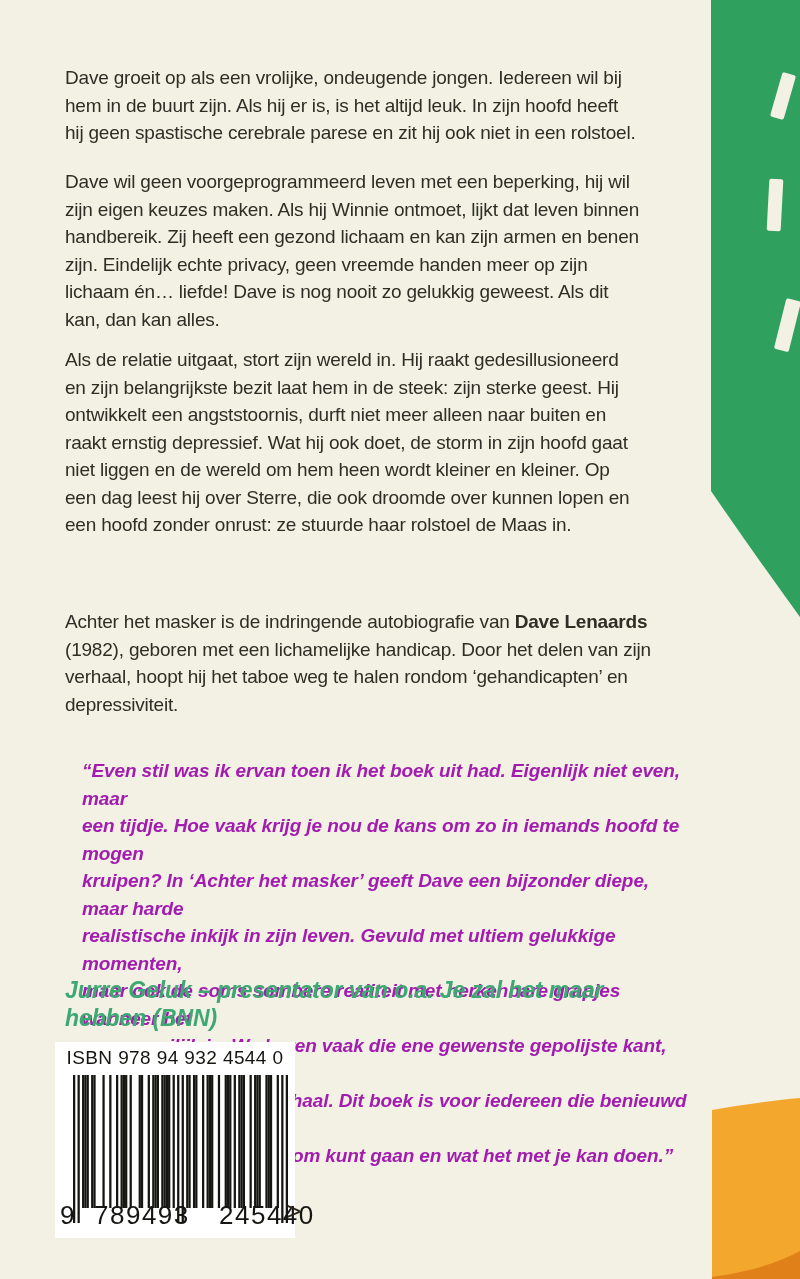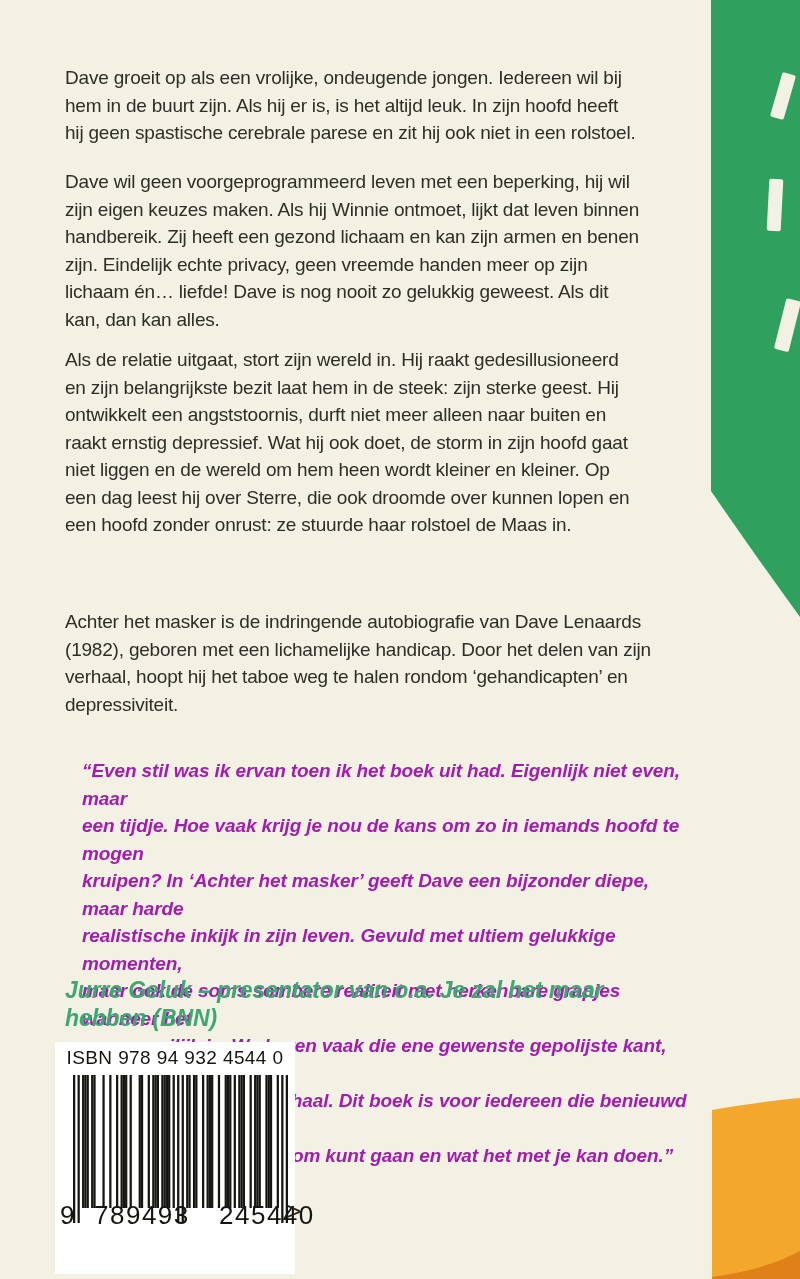--- a/index.html
+++ b/index.html
@@ -10,31 +10,31 @@
   }
   .deco-svg{position:absolute;inset:0;width:800px;height:1279px;pointer-events:none}
   .para{
     position:absolute;left:65px;width:608px;
     font-size:19px;line-height:27.5px;letter-spacing:-0.2px;
     color:#2e2e26;white-space:pre-line;
   }
   .bio{white-space:normal}
   .bio .seg{white-space:pre-wrap}
   .bio .it{}
-  .bio .b{font-weight:400}
+  .bio .b{font-weight:700}
   .quote{
     color:#a21caf;font-style:italic;font-weight:600;letter-spacing:-0.1px;margin-left:17px;
   }
   .attribution{
     position:absolute;left:65px;width:608px;
     font-size:23px;line-height:27.5px;
     color:#3ea873;font-style:italic;font-weight:700;letter-spacing:-0.1px;
   }
   .barcode-box{
-    position:absolute;left:55px;top:1042px;width:240px;height:232px;
+    position:absolute;left:55px;top:1042px;width:240px;height:196px;
     background:#ffffff;
   }
   .isbn-label{
     position:absolute;left:0;top:5px;width:240px;text-align:center;
     font-size:19px;letter-spacing:0.4px;color:#151511;white-space:nowrap;
   }
   .barcode-svg{position:absolute;left:18px;top:33px}
   .bc-digit{
     position:absolute;font-size:26px;color:#151511;letter-spacing:1.5px;white-space:nowrap;
     top:158px;

